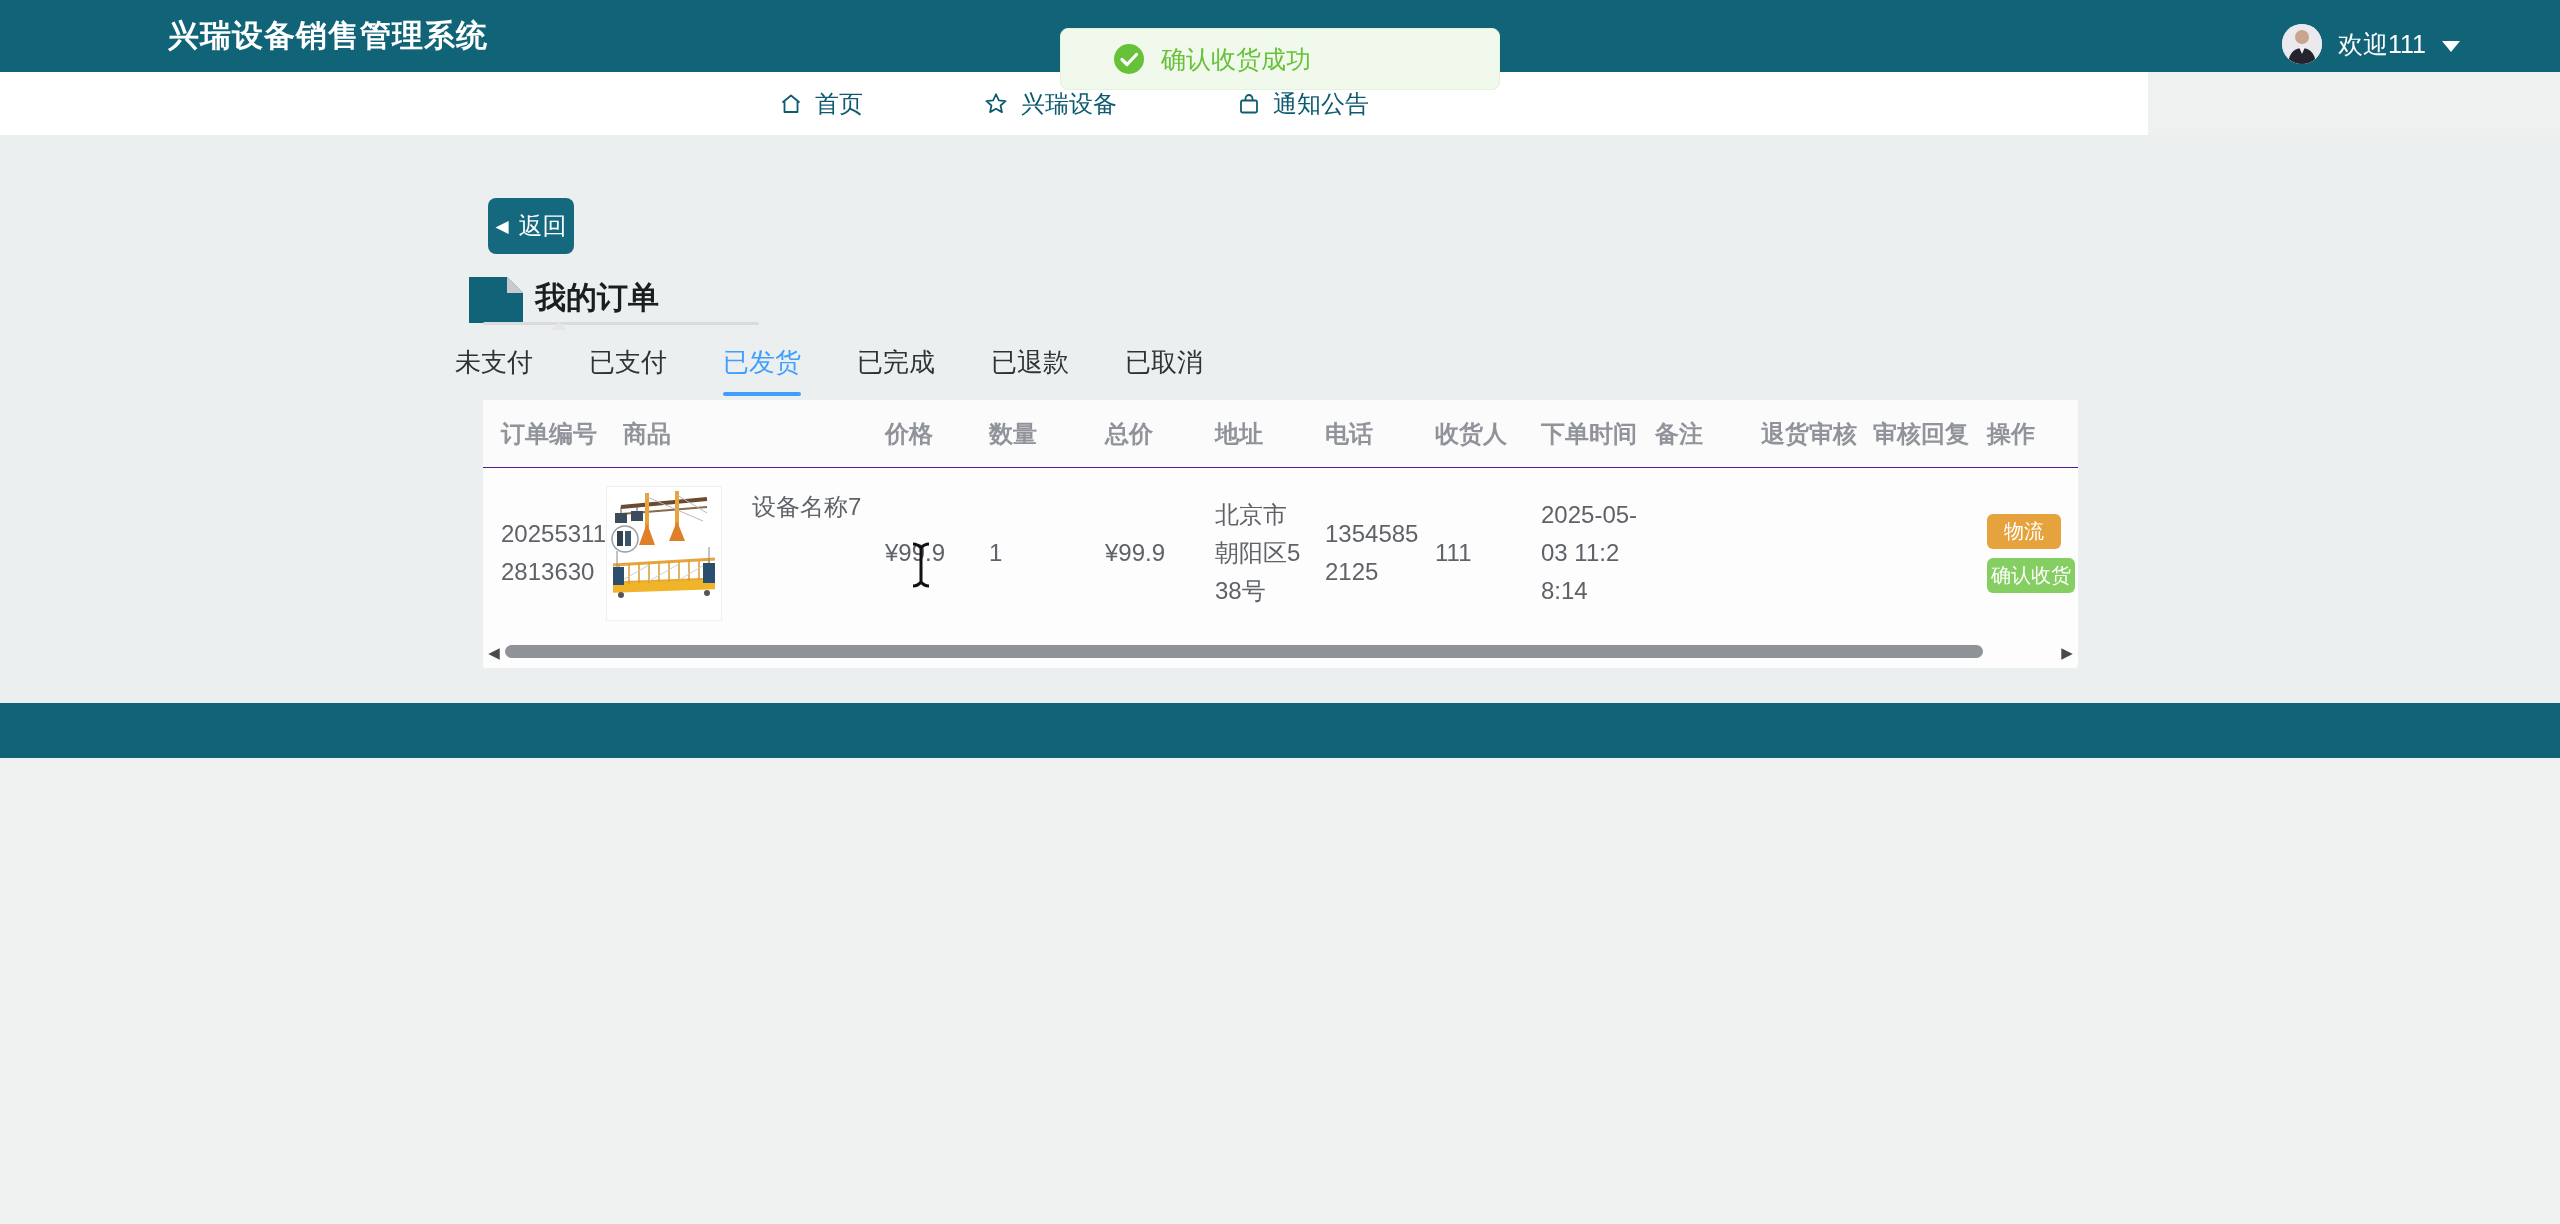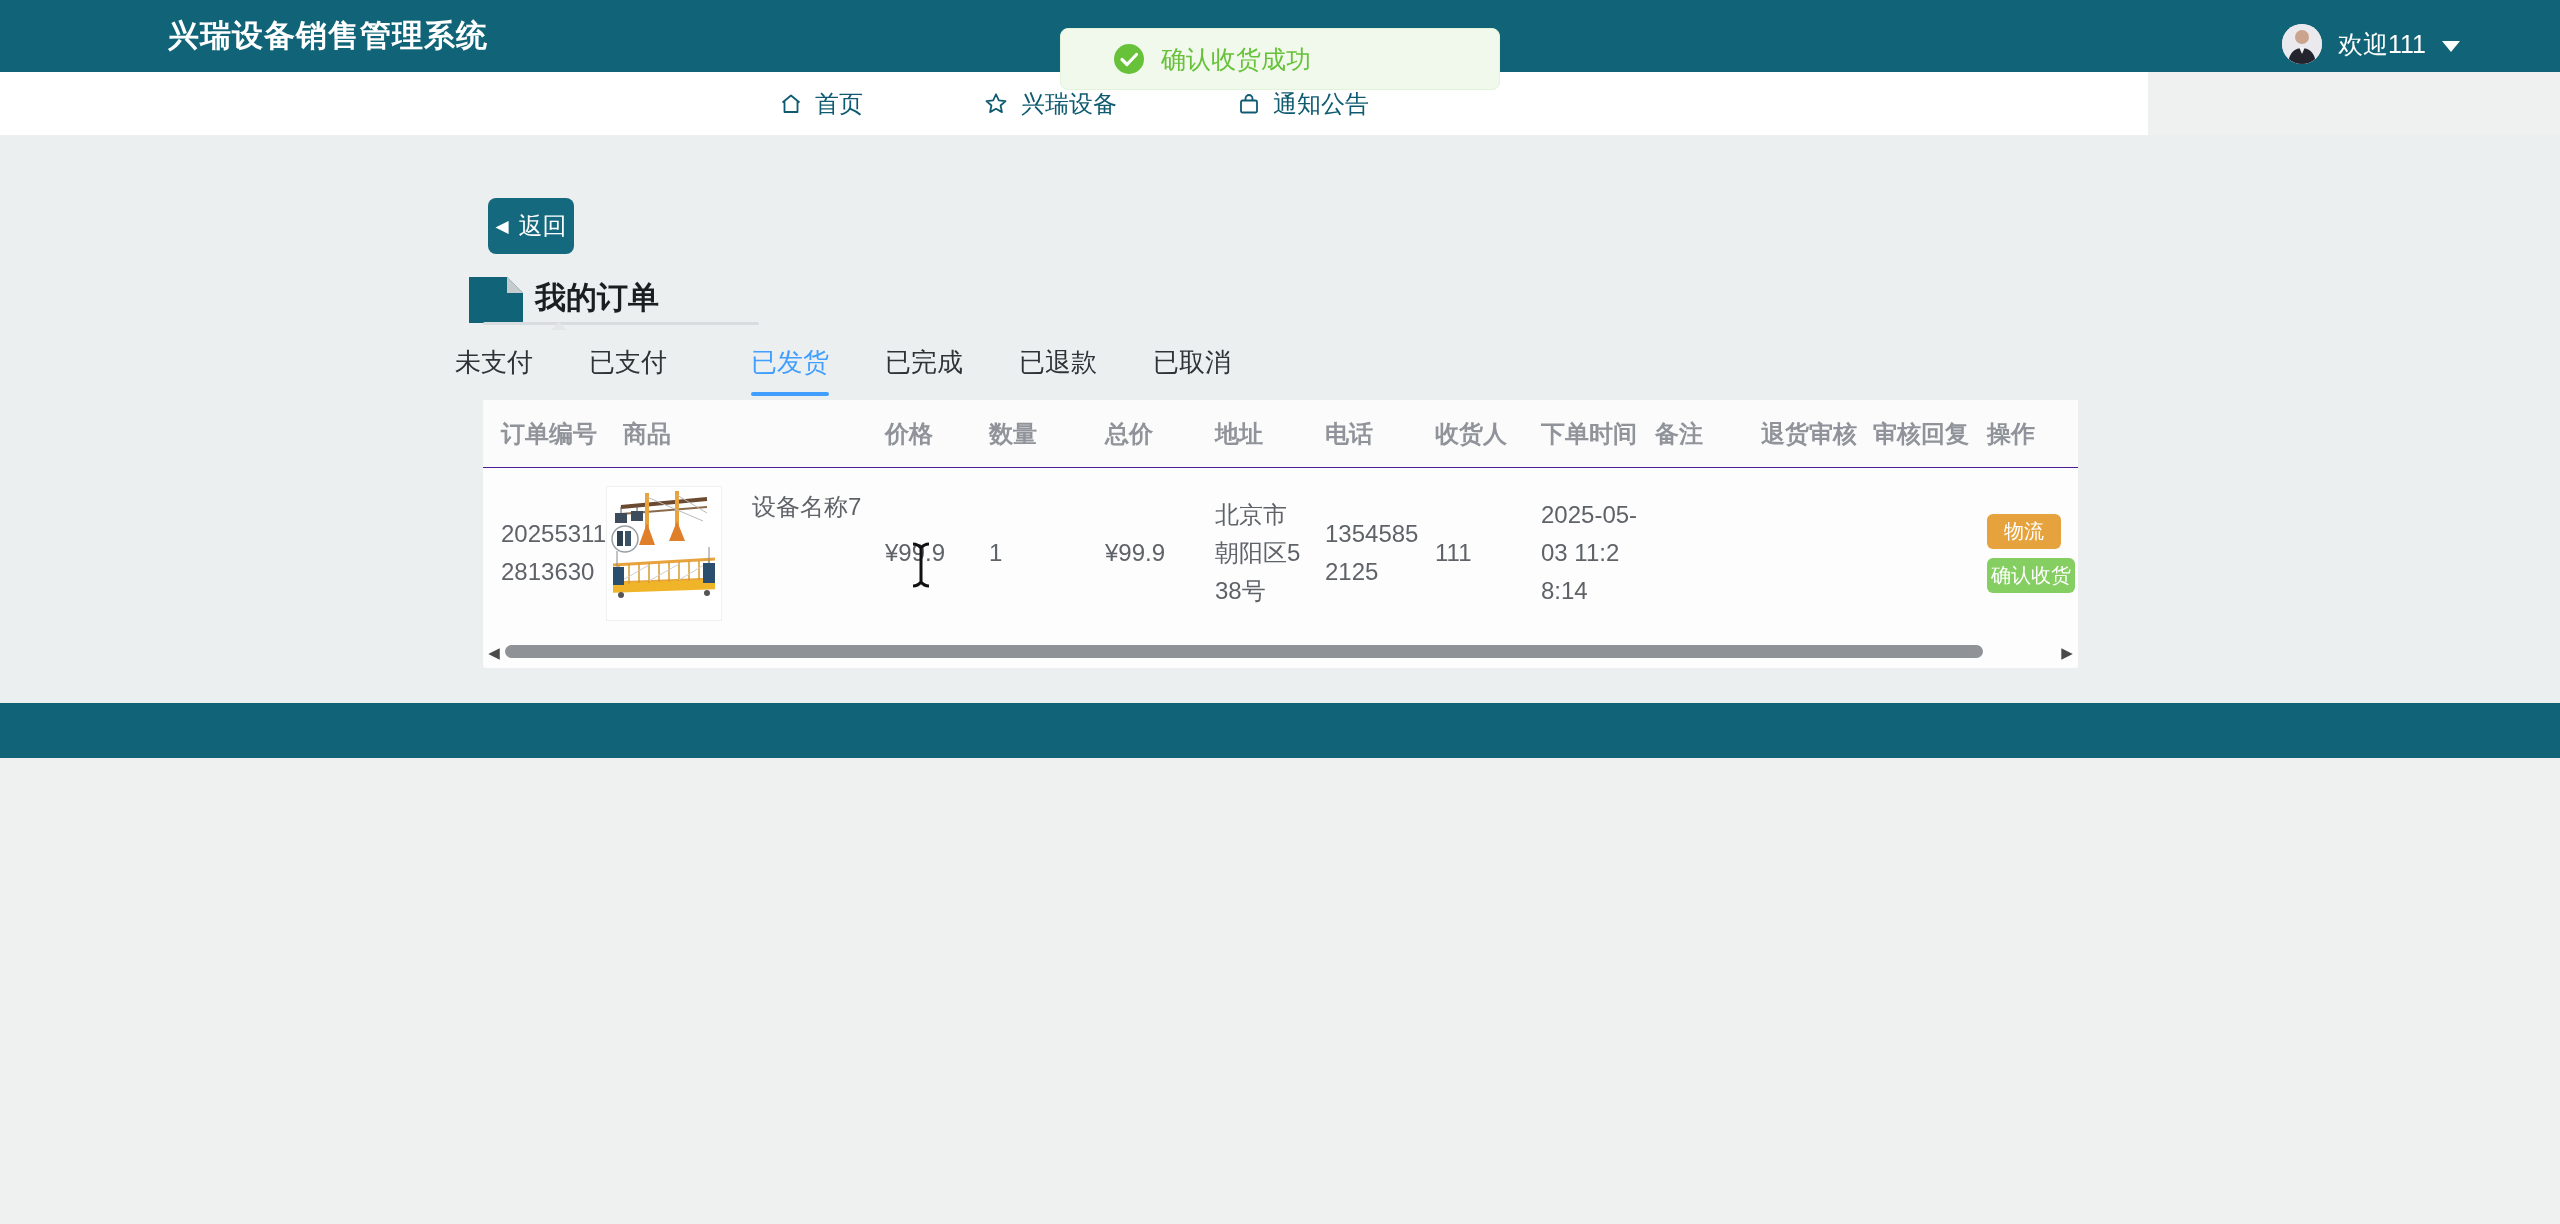--- a/index.html
+++ b/index.html
@@ -33,21 +33,21 @@
   .title-icon { width:54px; height:46px; background:#116477; position:relative;
                 clip-path:polygon(0 0, calc(100% - 16px) 0, 100% 16px, 100% 100%, 0 100%); }
   .title-fold { position:absolute; right:0; top:0; width:16px; height:16px; background:#c6cbce; clip-path:polygon(0 0, 100% 100%, 0 100%); }
   .page-title { font-size:31px; font-weight:bold; color:#1b1e21; margin-left:12px; }
   .title-divider { position:absolute; left:483px; top:322px; width:276px; height:3px; background:#d9dcdf; border-radius:2px; }
   .title-divider::after { content:''; position:absolute; left:68px; top:-8px; border:8px solid transparent; border-bottom:8px solid #e4e6e8; }
 
   
   .tabs { position:absolute; left:455px; top:345px; display:flex; gap:56px;text-align:right; }
   .tab { font-size:26px; color:#2f3338; padding-bottom:16px; position:relative; cursor:pointer; }
-  .tab.active { color:#409eff;margin-left:28px; }
+  .tab.active { color:#409eff; }
   .tab.active::after { content:''; position:absolute; left:0; right:0; bottom:0; height:4px; background:#409eff; border-radius:2px; }
 
   
   .order-table { position:absolute; left:483px; top:400px; width:1595px; height:268px; background:#fdfdfe; border-radius:3px; }
   .tgrid { display:grid; grid-template-columns:124px 262px 104px 116px 110px 110px 110px 106px 114px 106px 112px 114px auto; }
   .thead { height:68px; background:#fbfbfc; border-bottom:1px solid #4c1d95; }
   .th { display:flex; align-items:center; padding-left:16px; color:#909399; font-size:24px; font-weight:bold; white-space:nowrap; }
   .th:first-child { padding-left:18px; }
   .trow { height:170px; }
   .td { display:flex; align-items:center; padding-left:16px; color:#5f6368; font-size:24px; line-height:38px; }

